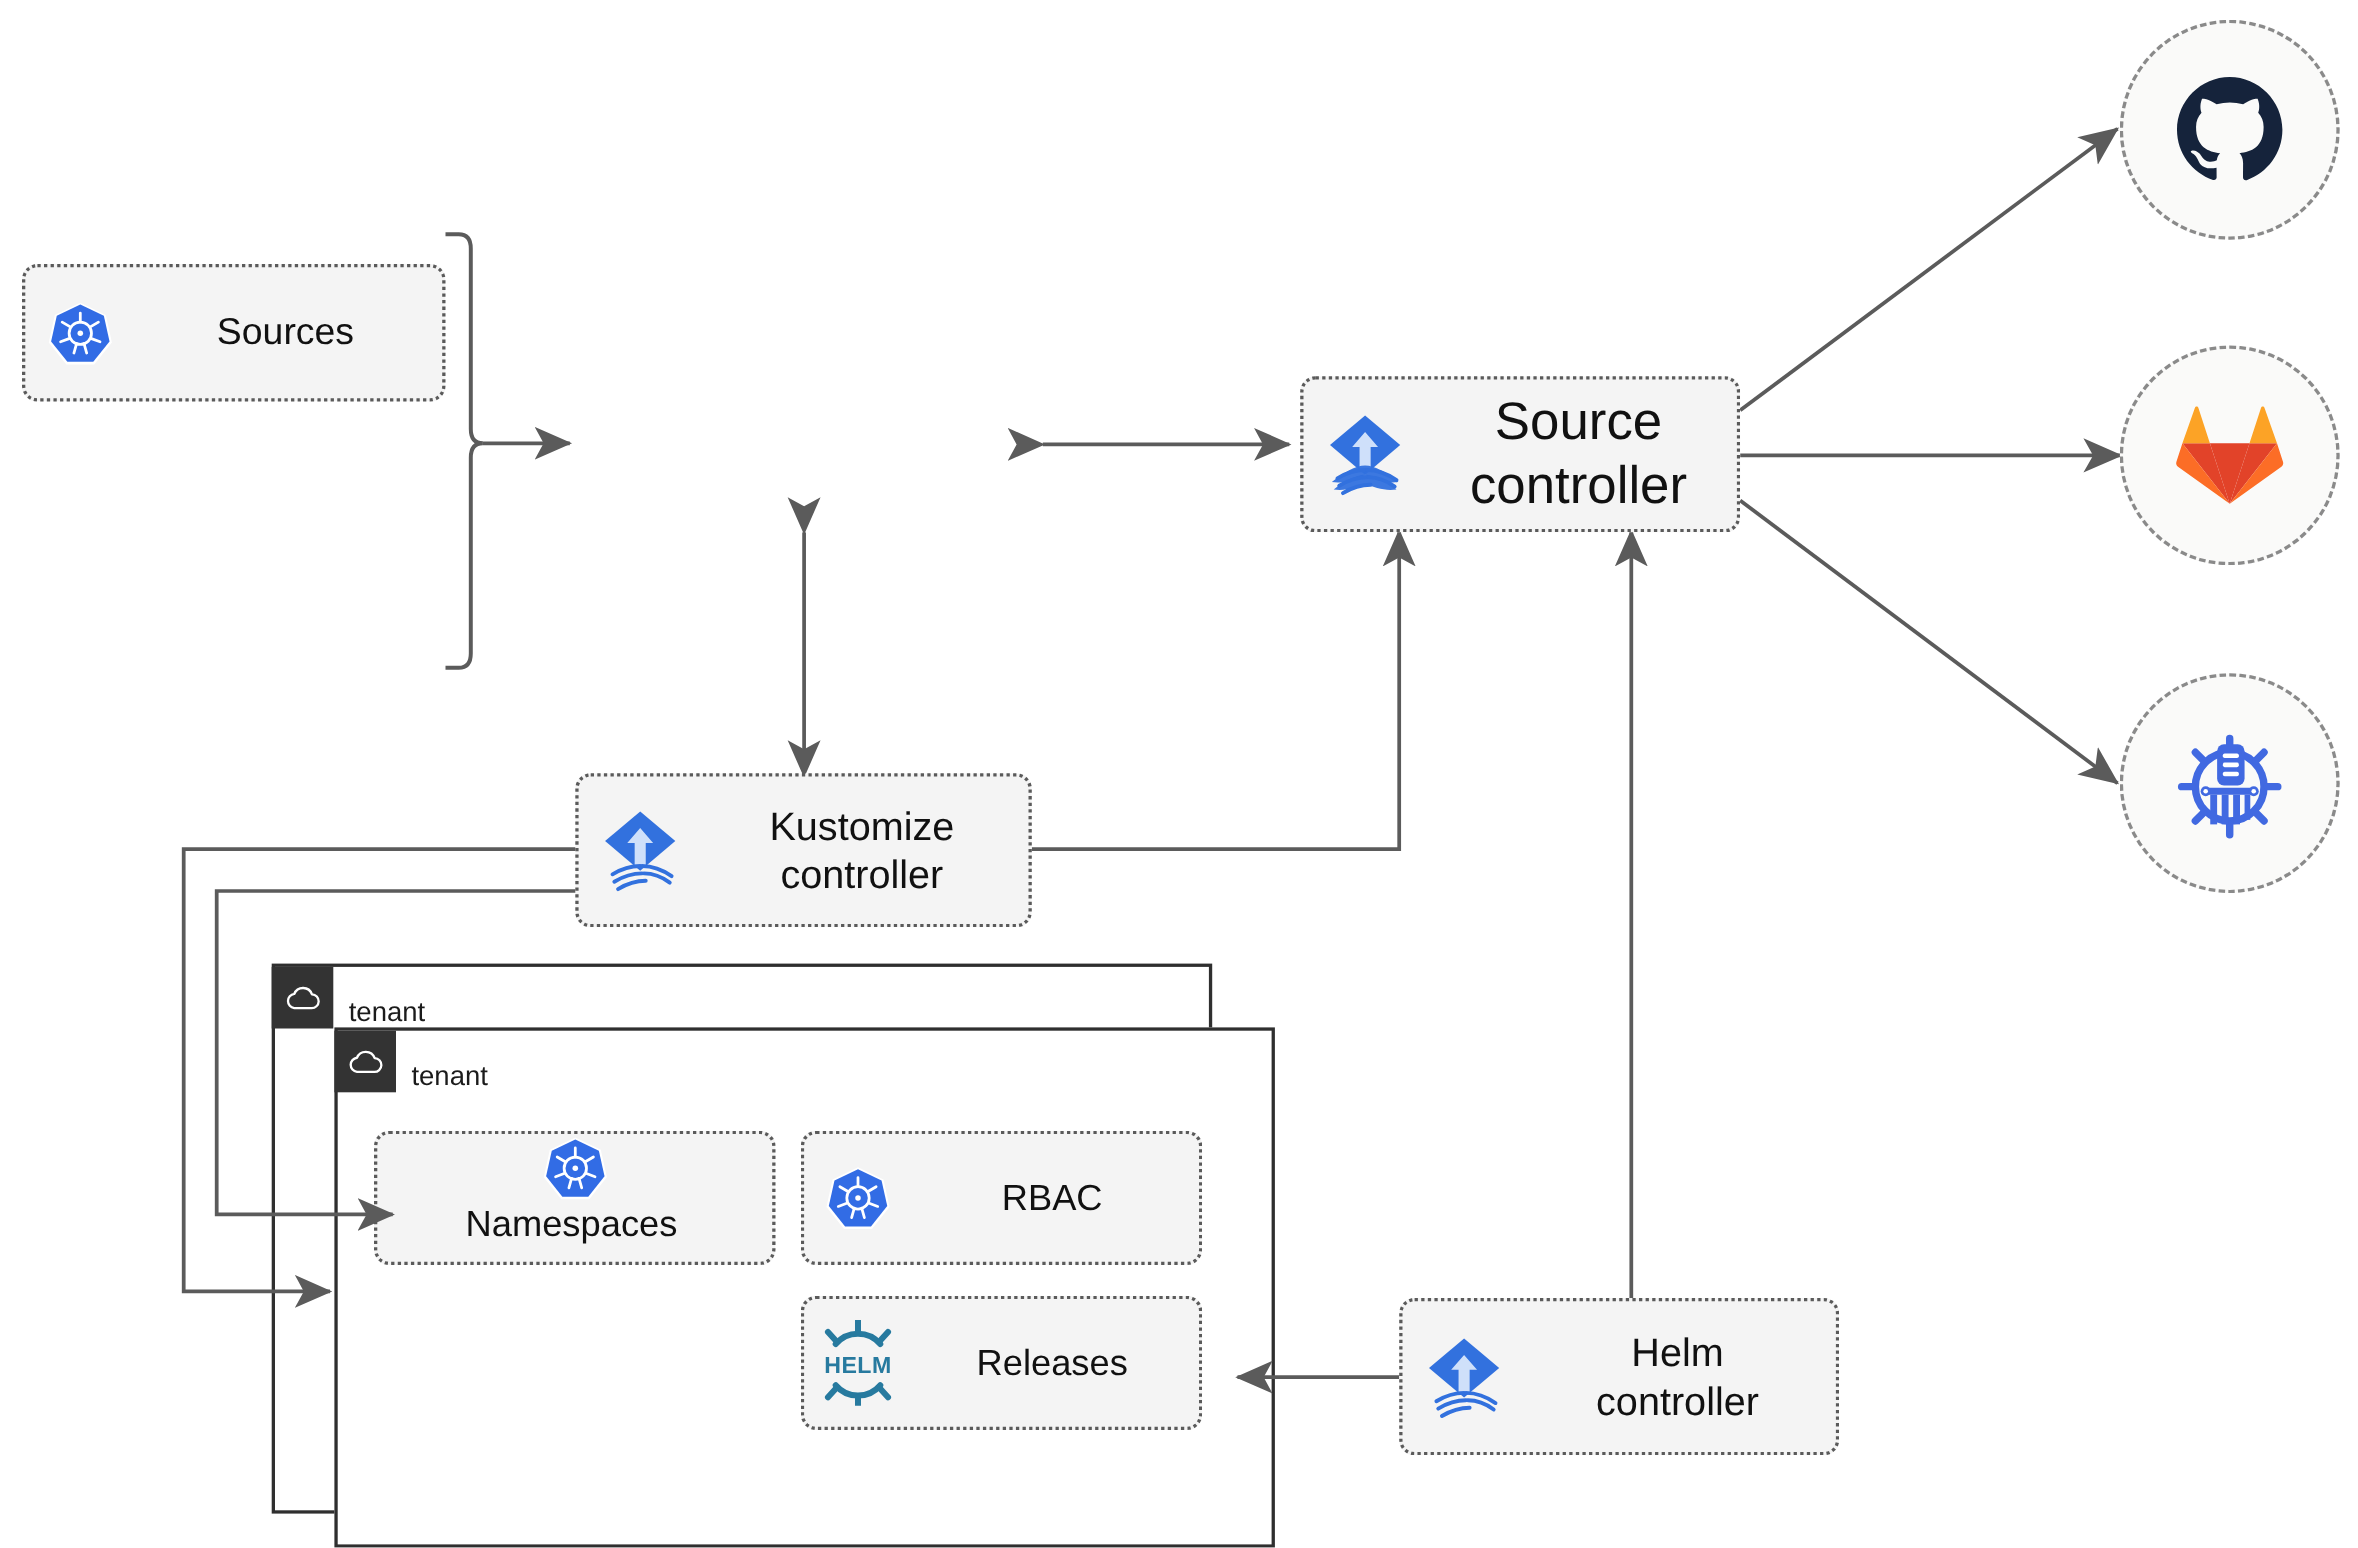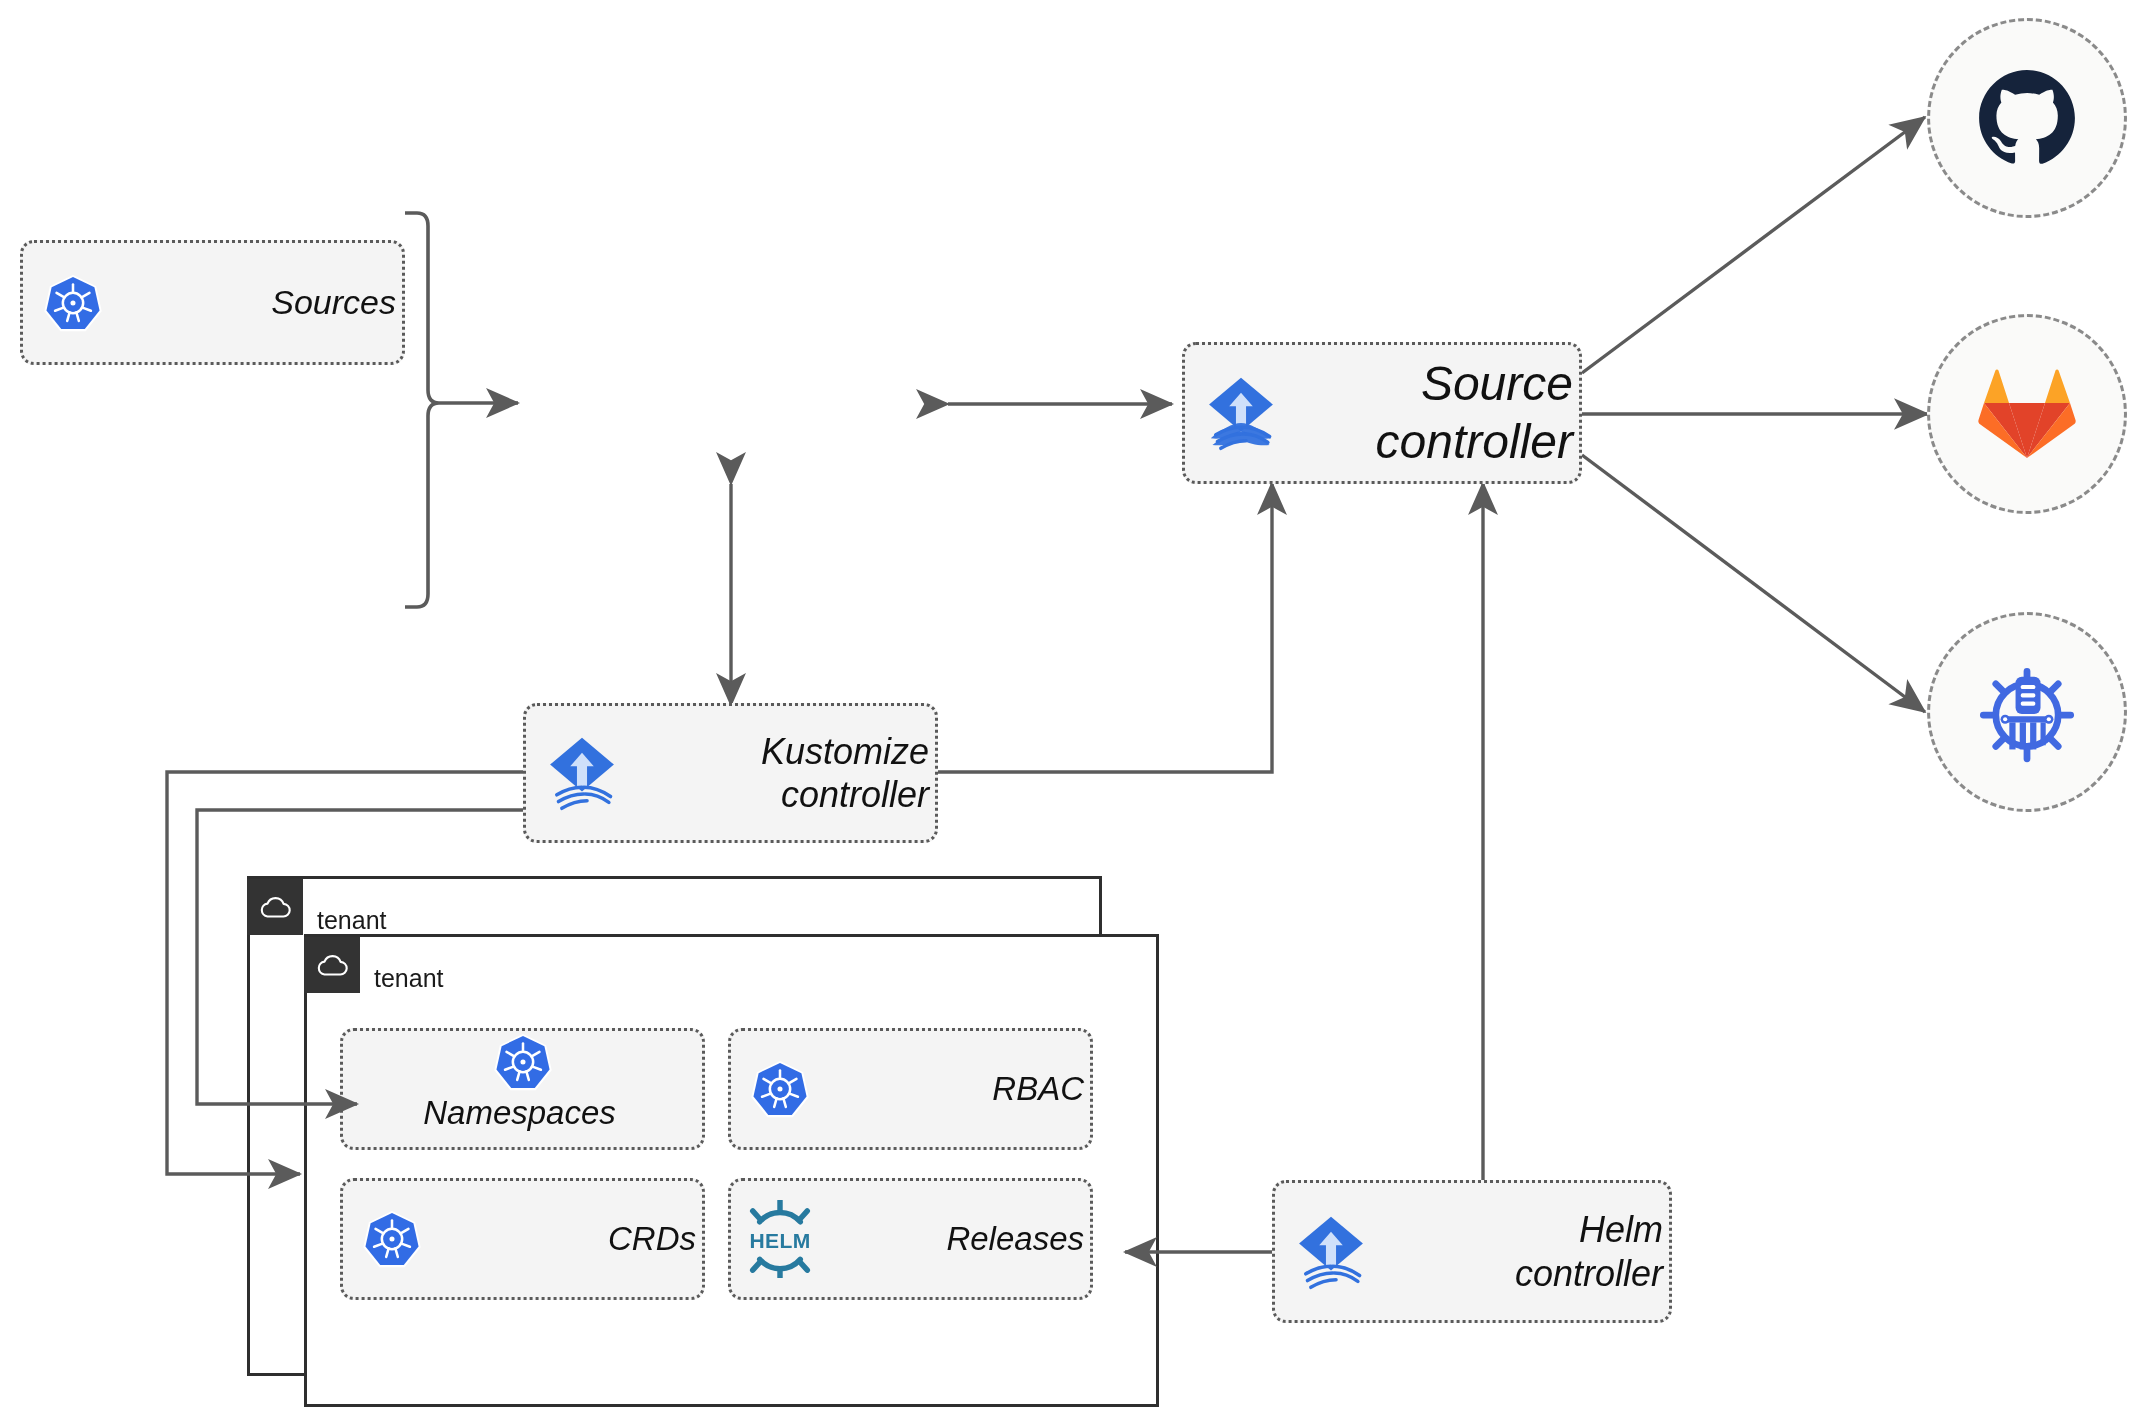--- a/index.html
+++ b/index.html
@@ -13,26 +13,25 @@
     background:#f4f4f4;
     border:3px dotted #5a5a5a;
     border-radius:14px;
     display:flex;
     align-items:center;
     z-index:6;
   }
   .node .ico{flex:0 0 auto;display:flex;align-items:center;justify-content:center;}
   .node .lbl{
     flex:1 1 auto;
-    text-align:right;
+    text-align:center;
     color:#111;
     line-height:1.2;
     white-space:pre-line;
     padding-right:6px;
-    font-style:italic;
   }
 
   
   .svc{
     position:absolute;
     box-sizing:border-box;
     border:3px dashed #8a8a8a;
     border-radius:50%;
     background:#fafaf9;
     display:flex;align-items:center;justify-content:center;
@@ -313,40 +312,20 @@
             <path d="M35.5 41.6 L38 50.5"></path>
           <path d="M28.5 41.6 L26 50.5"></path>
             <path d="M21.5 37 L13.5 40"></path>
           <path d="M22.6 26 L15 21.5"></path>
         </g>
       </svg>
     </span>
     <span class="lbl" style="font-size:33px;">RBAC</span>
   </div>
 
-  <div class="node" style="left:340px;top:1178px;width:365px;height:122px;">
-    <span class="ico" style="width:98px;">
-      <svg width="62" height="62" viewBox="0 0 64 64">
-        <path d="M32 2 L58 14.5 L64.2 42.6 L46.2 65 L17.8 65 L-0.2 42.6 L6 14.5 Z" transform="scale(0.92) translate(2.8,1.5)" fill="#fff"></path>
-        <path d="M32 4 L56 15.5 L61.8 41.6 L45.2 62.4 L18.8 62.4 L2.2 41.6 L8 15.5 Z" transform="scale(0.92) translate(2.8,1.5)" fill="#326CE5"></path>
-        <g fill="none" stroke="#fff" stroke-width="2.6" stroke-linecap="round">
-          <circle cx="32" cy="32" r="10.5"></circle>
-          <circle cx="32" cy="32" r="2.6" fill="#fff" stroke="none"></circle>
-          <path d="M32 21.5 L32 13"></path>
-            <path d="M41.4 26 L49 21.5"></path>
-          <path d="M42.5 37 L50.5 40"></path>
-            <path d="M35.5 41.6 L38 50.5"></path>
-          <path d="M28.5 41.6 L26 50.5"></path>
-            <path d="M21.5 37 L13.5 40"></path>
-          <path d="M22.6 26 L15 21.5"></path>
-        </g>
-      </svg>
-    </span>
-    <span class="lbl" style="font-size:33px;">CRDs</span>
-  </div>
 
   <div class="node" style="left:728px;top:1178px;width:365px;height:122px;">
     <span class="ico" style="width:98px;">
       <svg width="80" height="78" viewBox="0 0 100 100">
         <g stroke="#277A9F" fill="none" stroke-width="7" stroke-linecap="round">
           <path d="M24 28 A34 34 0 0 1 76 28"></path>
           <path d="M24 76 A34 34 0 0 0 76 76"></path>
           <path d="M50 14 L50 1"></path>
             <path d="M50 90 L50 99"></path>
           <path d="M24 24 L15 14"></path>

